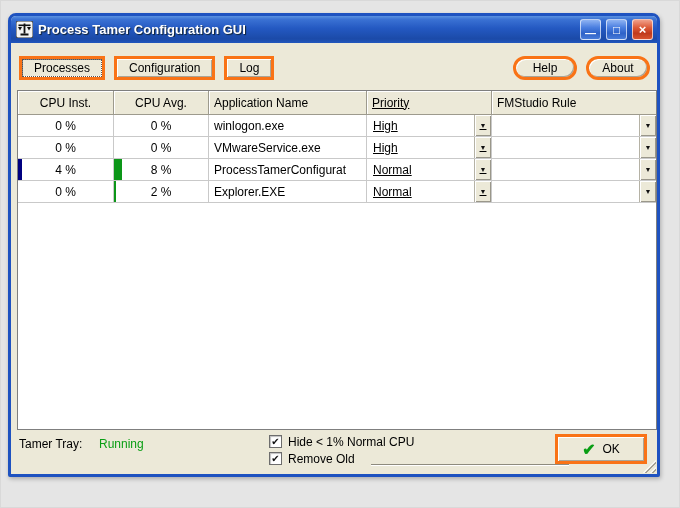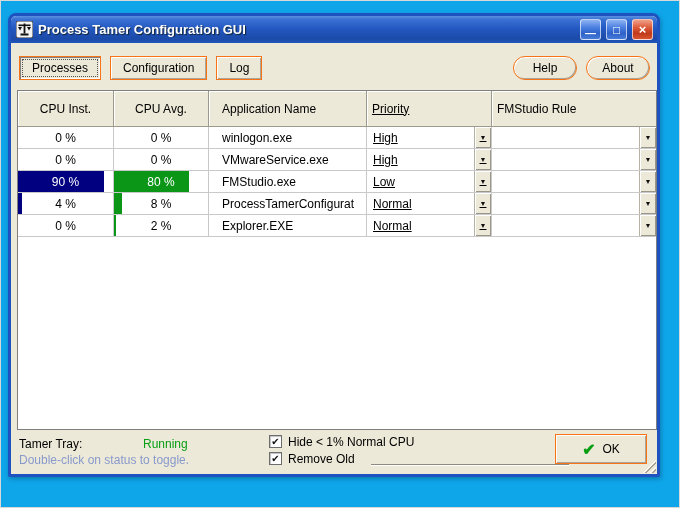--- a/index.html
+++ b/index.html
@@ -1,19 +1,19 @@
 <!DOCTYPE html>
 <html style="--inst-bar: #000080; --avg-bar: #0c9618; --running-color: #0a9e14; --hint-color: #8899cc;"><head>
 <meta charset="utf-8">
 <style>
   * { box-sizing: border-box; margin: 0; padding: 0; }
   html, body { width: 680px; height: 508px; background: #ffffff; }
   body { font-family: "Liberation Sans", sans-serif; font-size: 12px; color: #000; }
 
-  .page { position: relative; width: 680px; height: 508px; background: #0ea5e9; outline: 1px solid #d9d9d9; outline-offset: -1px; overflow: hidden; }
+  .page { position: relative; width: 680px; height: 508px; background: #e5e5e5; outline: 1px solid #d9d9d9; outline-offset: -1px; overflow: hidden; }
 
   
   .window {
     position: absolute; left: 8px; top: 13px; width: 652px; height: 464px;
     border: 3px solid #1e52c0; border-radius: 8px 8px 2px 2px;
     background: #ece9d8;
     box-shadow: 1px 2px 4px rgba(0,0,0,.25);
   }
   .titlebar {
     position: relative; height: 27px; display: flex; align-items: center; gap: 5px;
@@ -31,50 +31,50 @@
   }
   .winbtn.close { background: linear-gradient(180deg, #f0a08a 0%, #dd5a38 40%, #c03a1c 70%, #d8532e 100%); font-size: 13px; }
   .winbtn .glyph-min { transform: translateY(4px); font-size: 11px; }
 
   .client { position: relative; width: 100%; height: 431px; }
 
   
   .btn {
     display: inline-flex; align-items: center; justify-content: center;
     height: 24px; padding: 0 12px; background: #ece9d8; font-size: 12px;
-    border: 1px solid #f97316;
+    border: 3px solid #f97316;
     box-shadow: inset 1px 1px 0 #ffffff, inset -1px -1px 0 #a9a598;
     cursor: default; white-space: nowrap;
   }
   .btn.pressed {
     box-shadow: inset 1px 1px 0 #808080, inset -1px -1px 0 #ffffff;
     outline: 1px dotted #555; outline-offset: -4px;
   }
   .tabs-row { position: absolute; left: 8px; top: 13px; display: flex; gap: 9px; }
   .tr-buttons { position: absolute; right: 7px; top: 13px; display: flex; gap: 9px; }
   .tr-buttons .btn { min-width: 64px; border-radius: 12px; }
 
   
   .table {
     position: absolute; left: 6px; top: 47px; width: 640px; height: 340px;
     background: #fff; border: 1px solid #7f7f7f; overflow: hidden;
   }
-  .thead { display: flex; height: 36px; background: #ece9d8; border-bottom: 1px solid #9d9a8d; }
+  .thead { display: flex; height: 24px; background: #ece9d8; border-bottom: 1px solid #9d9a8d; }
   .th {
     display: flex; align-items: center; padding: 0 5px; font-size: 12px;
     border-right: 1px solid #9d9a8d;
     box-shadow: inset 1px 1px 0 #ffffff;
     overflow: hidden; white-space: nowrap;
   }
   .th.center { justify-content: center; }
   .row { display: flex; height: 22px; border-bottom: 1px solid #c9c9c9; background: #fff; }
   .cell { border-right: 1px solid #c9c9c9; overflow: hidden; white-space: nowrap; display: flex; align-items: center; }
   .col-inst { width: 96px; flex: 0 0 96px; }
   .col-avg  { width: 95px; flex: 0 0 95px; }
-  .col-app  { width: 158px; flex: 0 0 158px; padding: 0 13px; }
+  .col-app  { width: 158px; flex: 0 0 158px; padding: 0 5px; }
   .col-pri  { width: 125px; flex: 0 0 125px; text-decoration: underline; }
   .col-rule { flex: 1; }
 
   .pct-cell { position: relative; justify-content: center; }
   .pct-bar { position: absolute; left: 0; top: 0; bottom: 0; width: 0; }
   .pct-bar.inst { background: var(--inst-bar, #000080); }
   .pct-bar.avg  { background: var(--avg-bar, #0c9618); }
   .pct-text { position: relative; z-index: 1; }
   .pct-cell.bar-dominant .pct-text { color: #fff; }
 
@@ -84,21 +84,21 @@
     width: 17px; height: 100%; flex: 0 0 17px;
     display: flex; align-items: center; justify-content: center;
     background: #ece9d8; border-left: 1px solid #b5b2a5;
     box-shadow: inset 1px 1px 0 #ffffff, inset -1px -1px 0 #9a978a;
     font-size: 7px; color: #111;
   }
 
   
   .footer-status { position: absolute; left: 8px; top: 394px; white-space: nowrap; }
   .status-label { display: inline-block; width: 80px; }
-  .status-value { color: var(--running-color, #0a9e14); margin-left: 44px; }
+  .status-value { color: var(--running-color, #0a9e14); }
   .footer-hint { position: absolute; left: 8px; top: 410px; color: var(--hint-color, #8899cc); white-space: nowrap; }
 
   .checkbox-group { position: absolute; left: 258px; top: 390px; }
   .checkbox-row { display: flex; align-items: center; gap: 6px; height: 17px; }
   .checkbox-box {
     width: 13px; height: 13px; background: #fff; border: 1px solid #6d6d6d;
     box-shadow: inset 1px 1px 1px rgba(0,0,0,.25);
     display: flex; align-items: center; justify-content: center;
     font-size: 10px; line-height: 1; color: #111;
   }
@@ -209,43 +209,20 @@
             </div>
           </div>
           <div class="cell col-rule" style="border-right:none">
             <div class="combo">
               <span class="combo-text"></span>
               <span class="combo-arrow">▼</span>
             </div>
           </div>
         </div>
 
-        <div class="row">
-          <div class="cell col-inst pct-cell bar-dominant">
-            <div class="pct-bar inst" style="width: 90%;"></div>
-            <span class="pct-text">90 %</span>
-          </div>
-          <div class="cell col-avg pct-cell bar-dominant">
-            <div class="pct-bar avg" style="width: 80%;"></div>
-            <span class="pct-text">80 %</span>
-          </div>
-          <div class="cell col-app">FMStudio.exe</div>
-          <div class="cell col-pri">
-            <div class="combo">
-              <span class="combo-text">Low</span>
-              <span class="combo-arrow">▼</span>
-            </div>
-          </div>
-          <div class="cell col-rule" style="border-right:none">
-            <div class="combo">
-              <span class="combo-text"></span>
-              <span class="combo-arrow">▼</span>
-            </div>
-          </div>
-        </div>
 
         <div class="row">
           <div class="cell col-inst pct-cell">
             <div class="pct-bar inst" style="width: 4%;"></div>
             <span class="pct-text">4 %</span>
           </div>
           <div class="cell col-avg pct-cell">
             <div class="pct-bar avg" style="width: 8%;"></div>
             <span class="pct-text">8 %</span>
           </div>
@@ -285,21 +262,20 @@
               <span class="combo-text"></span>
               <span class="combo-arrow">▼</span>
             </div>
           </div>
         </div>
       </div>
 
       <div class="footer-status">
         <span class="status-label">Tamer Tray:</span><span class="status-value">Running</span>
       </div>
-      <div class="footer-hint">Double-click on status to toggle.</div>
 
       <div class="checkbox-group">
         <div class="checkbox-row">
           <span class="checkbox-box">✔</span>
           <span>Hide &lt; 1% Normal CPU</span>
         </div>
         <div class="checkbox-row">
           <span class="checkbox-box">✔</span>
           <span>Remove Old</span>
         </div>

